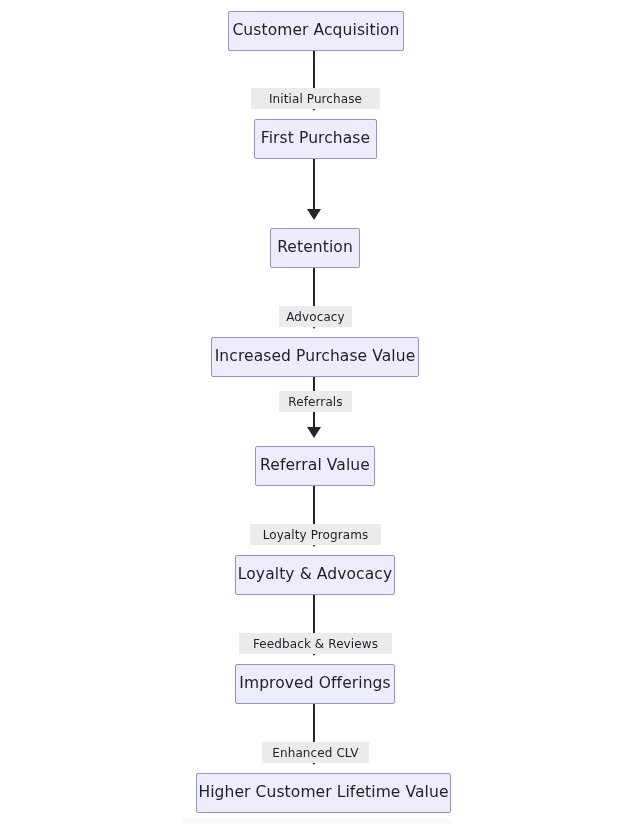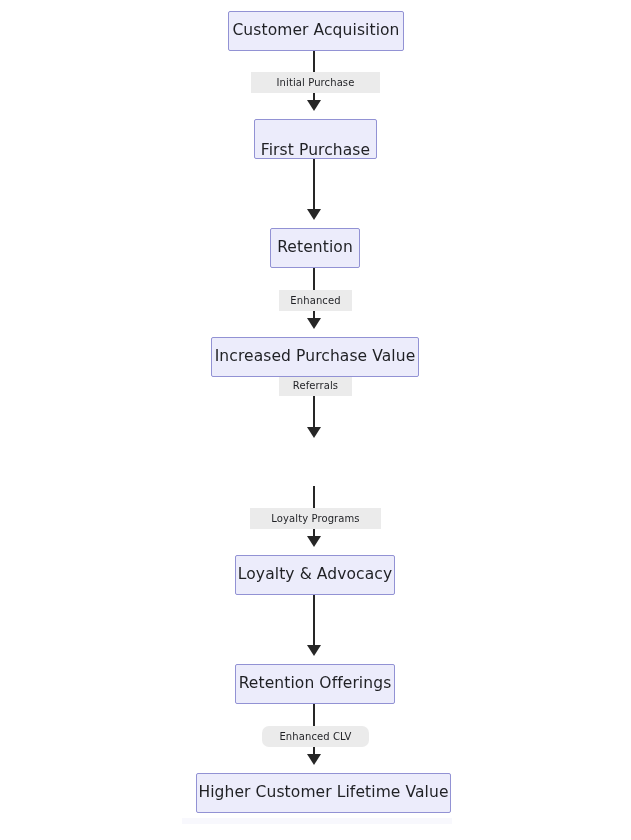--- a/index.html
+++ b/index.html
@@ -64,24 +64,25 @@
   
   .edge-label {
     position: absolute;
     box-sizing: border-box;
     display: flex;
     align-items: center;
     justify-content: center;
     height: 21px;
     background: #ebebeb;
     color: #1f2024;
-    font-size: 10px;
+    font-size: 12px;
     line-height: 1;
     white-space: nowrap;
     letter-spacing: 0.1px;
+    margin-top: 16px;
   }
 
   
   #bottom-strip {
     position: absolute;
     left: 182px;
     top: 818px;
     width: 270px;
     height: 6px;
     background: #f8f8fd;
@@ -91,47 +92,51 @@
 <body>
 
 <div id="flow-canvas">
     <div class="edge-line" style="top: 51px; height: 51px;"></div>
     <div class="arrow-head" style="top: 100px;"></div>
     <div class="edge-label" style="left: 251px; top: 72px; width: 129px;">Initial Purchase</div>
     <div class="edge-line" style="top: 159px; height: 52px;"></div>
     <div class="arrow-head" style="top: 209px;"></div>
     <div class="edge-line" style="top: 268px; height: 52px;"></div>
     <div class="arrow-head" style="top: 318px;"></div>
-    <div class="edge-label" style="left: 279px; top: 290px; width: 73px;">Enhanced</div>
+    <div class="edge-label" style="left: 279px; top: 290px; width: 73px;">Advocacy</div>
     <div class="edge-line" style="top: 377px; height: 52px;"></div>
     <div class="arrow-head" style="top: 427px;"></div>
     <div class="edge-label" style="left: 279px; top: 375px; width: 73px;">Referrals</div>
     <div class="edge-line" style="top: 486px; height: 52px;"></div>
     <div class="arrow-head" style="top: 536px;"></div>
     <div class="edge-label" style="left: 250px; top: 508px; width: 131px;">Loyalty Programs</div>
     <div class="edge-line" style="top: 595px; height: 52px;"></div>
     <div class="arrow-head" style="top: 645px;"></div>
+    <div class="edge-label" style="left: 239px; top: 617px; width: 153px;">Feedback &amp; Reviews</div>
     <div class="edge-line" style="top: 704px; height: 52px;"></div>
     <div class="arrow-head" style="top: 754px;"></div>
-    <div class="edge-label" style="left: 262px; top: 726px; width: 107px; border-radius: 7px;">Enhanced CLV</div>
+    <div class="edge-label" style="left: 262px; top: 726px; width: 107px;">Enhanced CLV</div>
     <div class="node" style="left: 228px; top: 11px; width: 176px;">
       <span class="node-label">Customer Acquisition</span>
     </div>
-    <div class="node" style="left: 254px; top: 119px; width: 123px; align-items: flex-end;">
+    <div class="node" style="left: 254px; top: 119px; width: 123px;">
       <span class="node-label">First Purchase</span>
     </div>
     <div class="node" style="left: 270px; top: 228px; width: 90px;">
       <span class="node-label">Retention</span>
     </div>
     <div class="node" style="left: 211px; top: 337px; width: 208px;">
       <span class="node-label">Increased Purchase Value</span>
     </div>
+    <div class="node" style="left: 255px; top: 446px; width: 120px;">
+      <span class="node-label">Referral Value</span>
+    </div>
     <div class="node" style="left: 235px; top: 555px; width: 160px;">
       <span class="node-label">Loyalty &amp; Advocacy</span>
     </div>
     <div class="node" style="left: 235px; top: 664px; width: 160px;">
-      <span class="node-label">Retention Offerings</span>
+      <span class="node-label">Improved Offerings</span>
     </div>
     <div class="node" style="left: 188px; top: 773px; width: 255px; margin-left: 8px;">
       <span class="node-label">Higher Customer Lifetime Value</span>
     </div>
     <div id="bottom-strip"></div>
   </div>
 
 </body></html>

